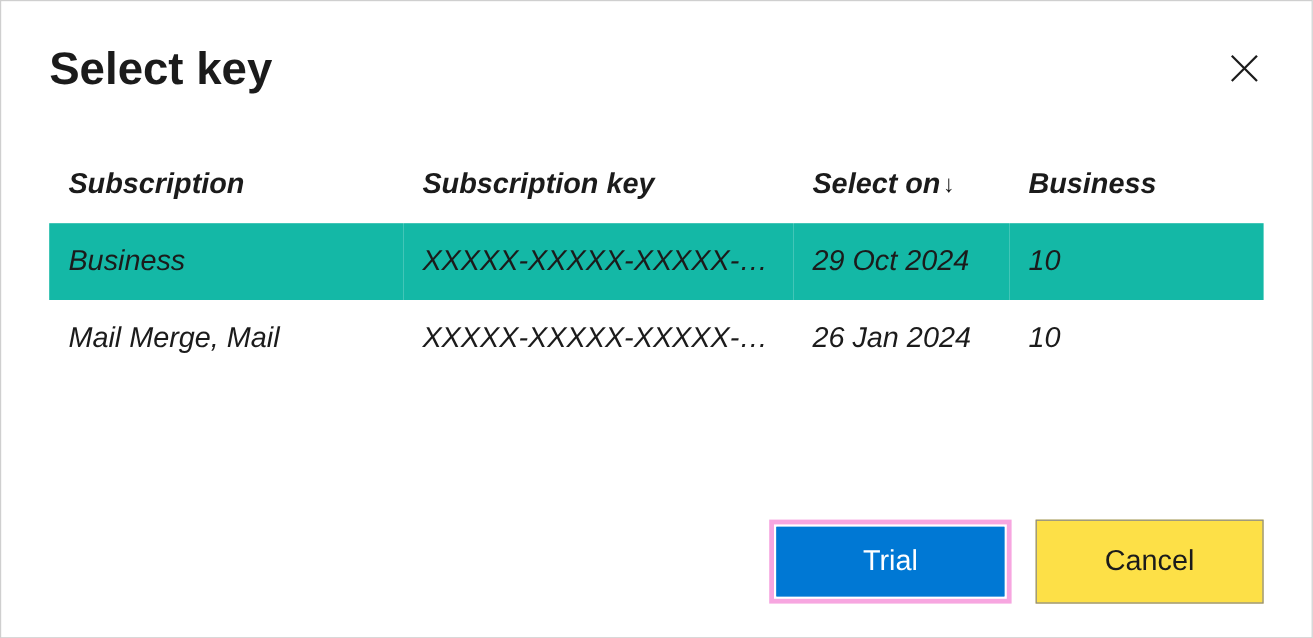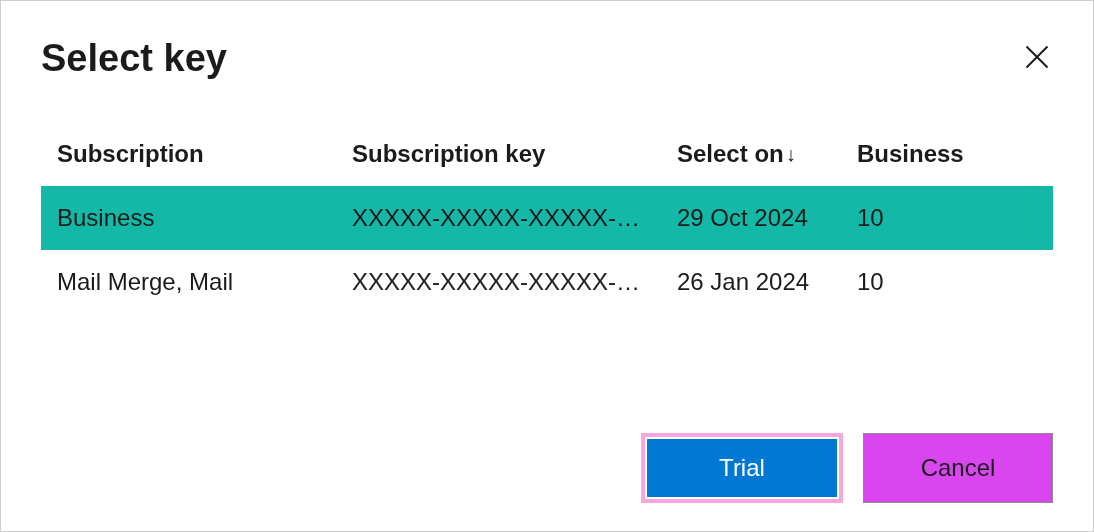--- a/index.html
+++ b/index.html
@@ -44,20 +44,21 @@
       align-items: center;
       justify-content: center;
       margin-top: 4px;
     }
     .close-btn svg {
       width: 28px;
       height: 28px;
     }
     .table-wrap {
       flex: 1;
+      font-style: italic;
     }
     table {
       width: 100%;
       border-collapse: collapse;
       table-layout: fixed;
     }
     th {
       text-align: left;
       font-size: 24px;
       font-weight: 600;
@@ -97,21 +98,21 @@
       text-align: center;
       cursor: pointer;
       border: 1px solid transparent;
     }
     .btn-primary {
       background: #0078d4;
       color: #ffffff;
       border-color: #0078d4;
     }
     .btn-secondary {
-      background: #d946ef;
+      background: #fde047;
       color: #1b1b1b;
       border-color: #8a8a8a;
     }
     .highlight-wrap {
       border: 4px solid #f7a6e0;
       padding: 2px;
       display: inline-block;
     }
     .col-sub   { width: 295px; }
     .col-key   { width: 325px; }

